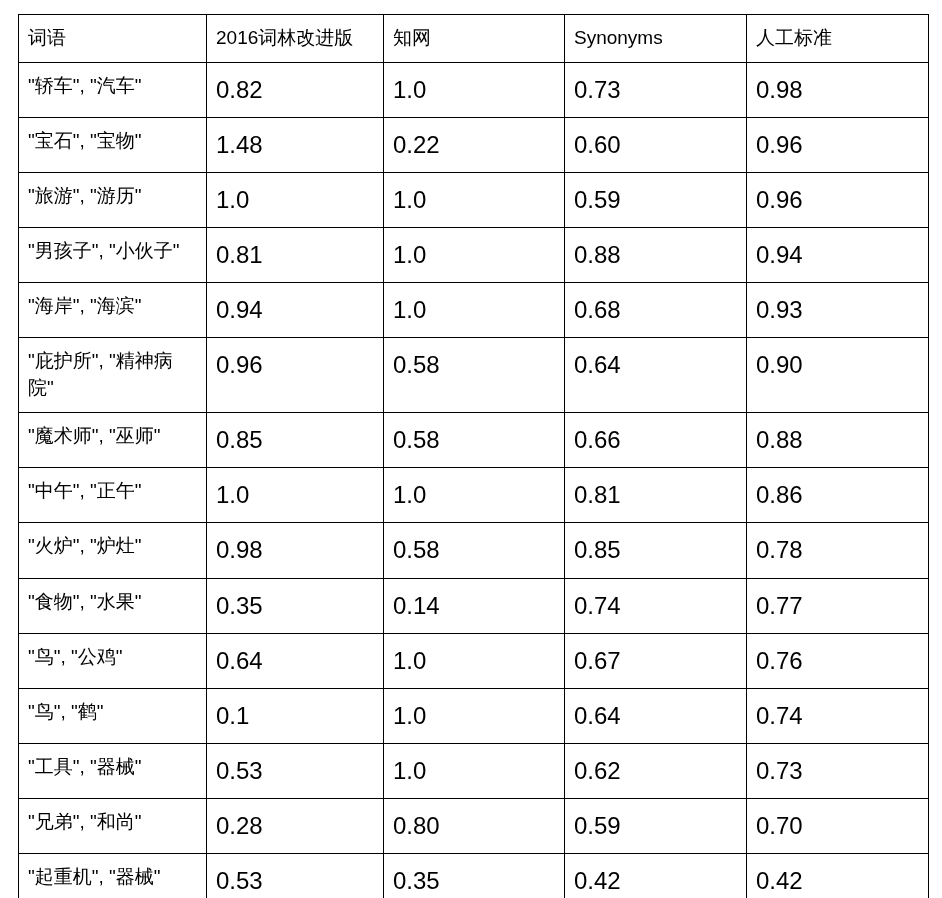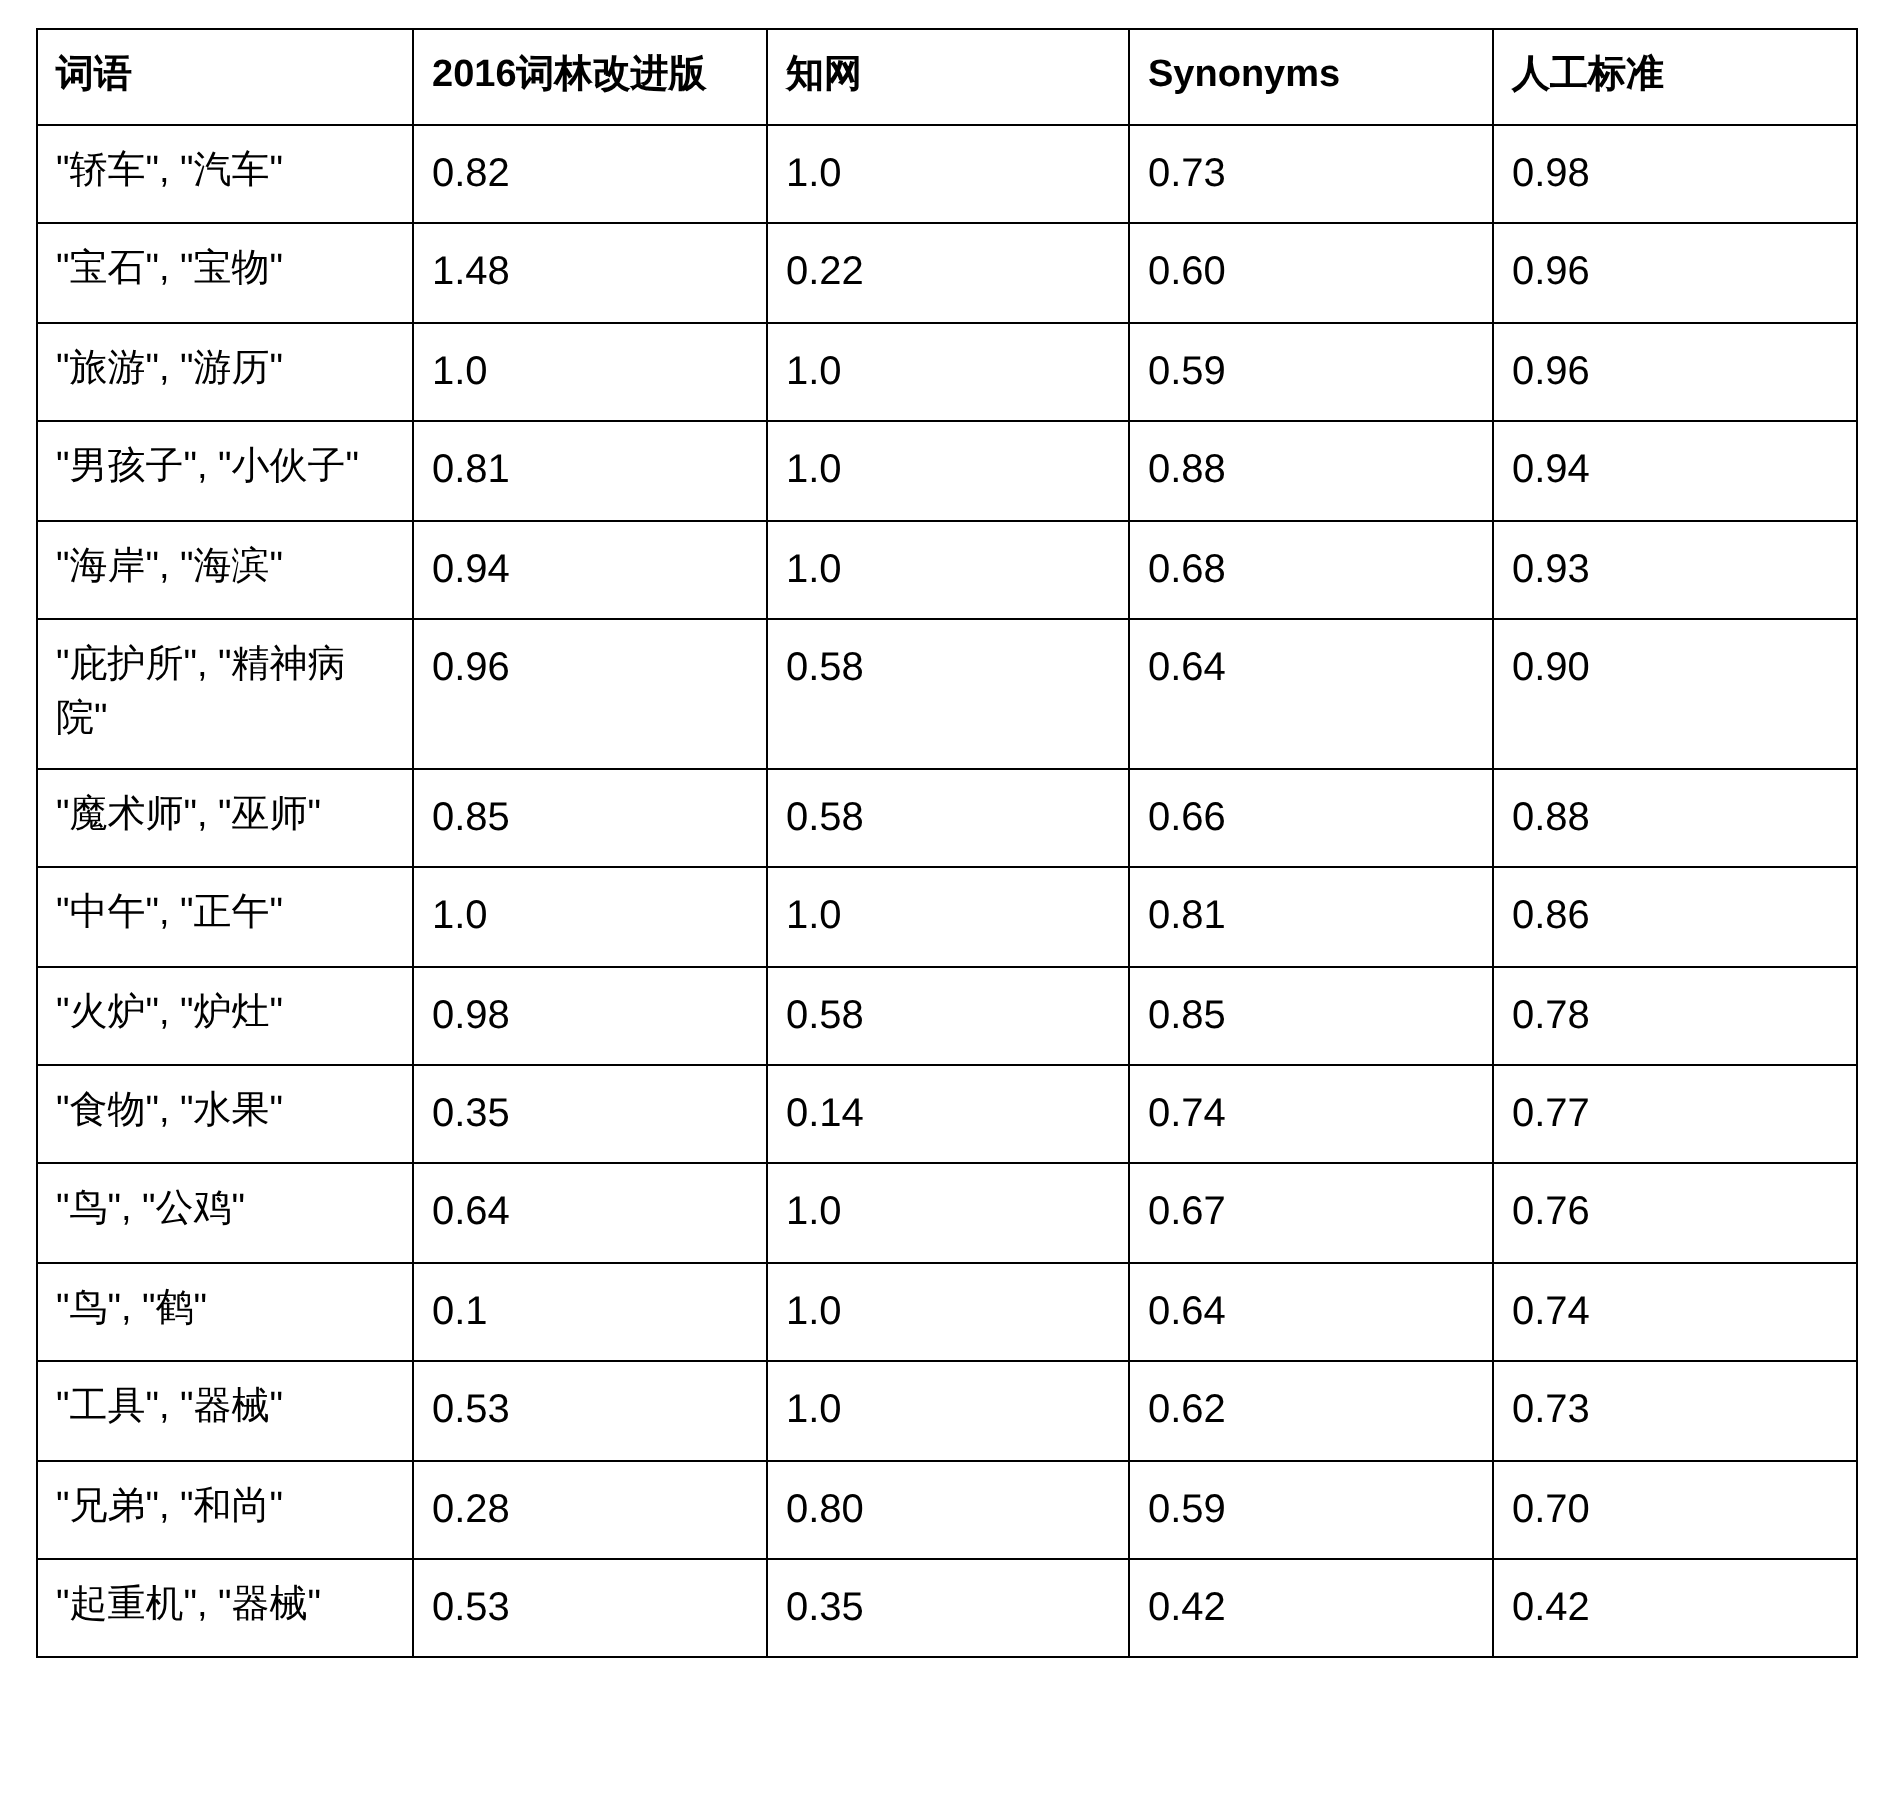--- a/index.html
+++ b/index.html
@@ -37,27 +37,26 @@
     text-align: left;
     vertical-align: top;
     font-weight: normal;
     font-size: 19px;
     line-height: 1.42;
     padding: 10px 10px 10px 9px;
     word-break: break-word;
   }
   table.sim-table thead th {
     font-size: 19px;
-    font-weight: bold;
   }
   table.sim-table tbody td.pair {
     white-space: normal;
   }
   table.sim-table tbody td.num {
-    font-size: 20px;
+    font-size: 24px;
   }
 </style>
 </head>
 <body>
 
 <div class="page">
   <table class="sim-table">
     <colgroup>
       <col class="c0">
         <col class="c1">

